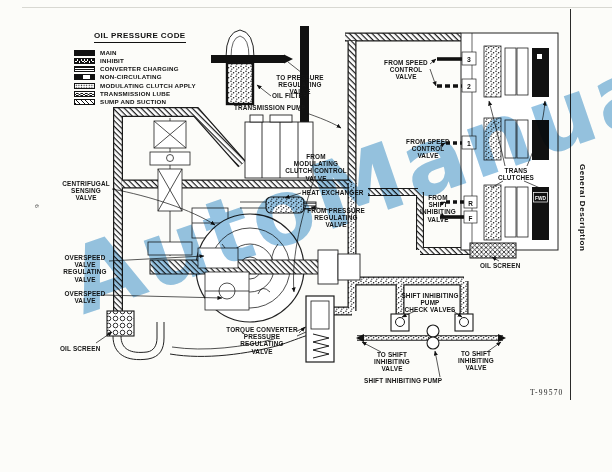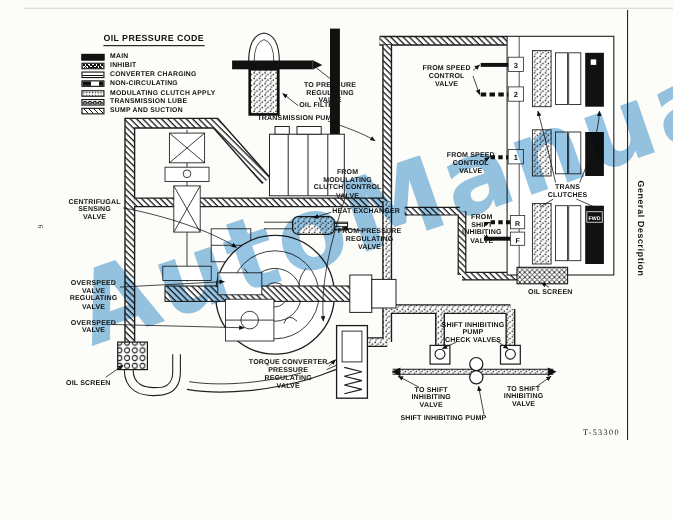--- a/index.html
+++ b/index.html
@@ -324,16 +324,16 @@
   <div class="lbl" style="left:371px;top:351px;width:42px;">TO SHIFT
 INHIBITING
 VALVE</div>
   <div class="lbl" style="left:455px;top:350px;width:42px;">TO SHIFT
 INHIBITING
 VALVE</div>
   <div class="lbl l-left" style="left:364px;top:377px;">SHIFT INHIBITING PUMP</div>
 
   <div id="watermark">AutoManual</div>
   <div id="side-tab">General Description</div>
-  <div id="part-code">T-53300</div>
+  <div id="part-code">T-99570</div>
   <div id="margin-mark">9</div>
 
 </div>
 
 </body></html>

